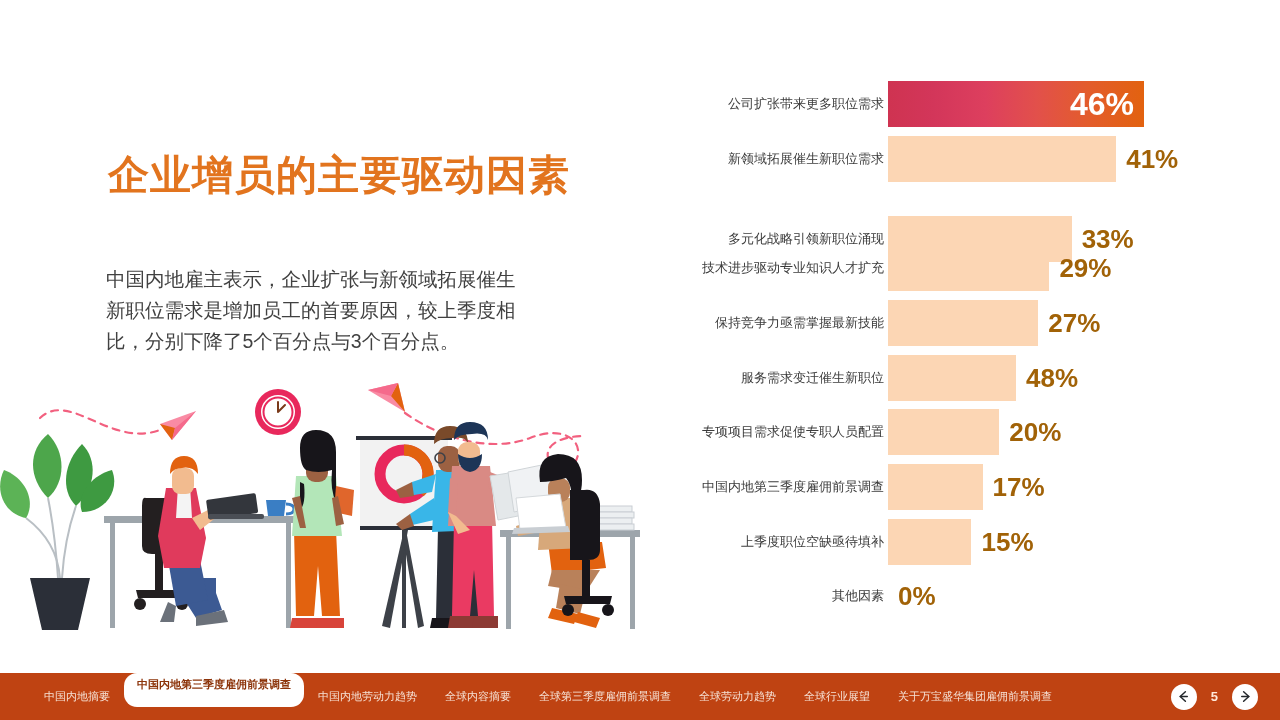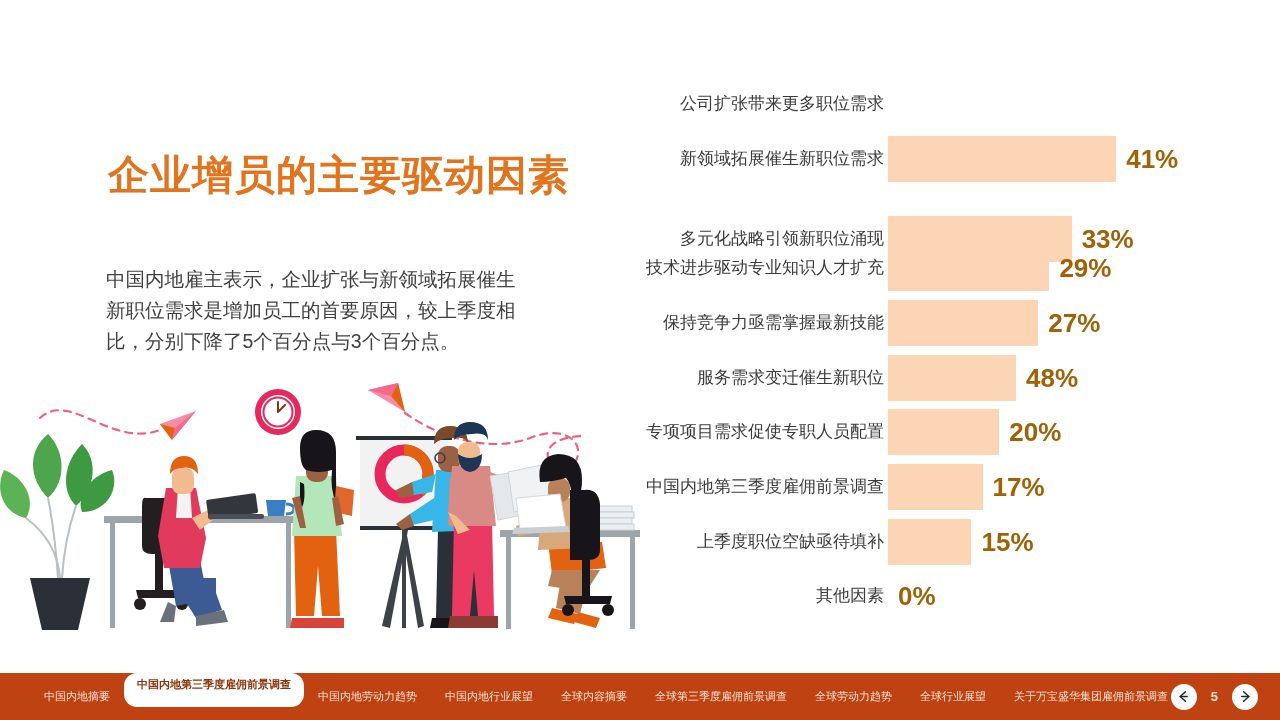--- a/index.html
+++ b/index.html
@@ -24,21 +24,21 @@
 
   
   .illustration{position:absolute;left:0px;top:378px;width:640px;height:258px;}
   .illustration svg{display:block;}
 
   
   .chart{position:absolute;left:640px;top:0;width:640px;height:672px;}
   .bar-row{position:absolute;left:0;width:640px;height:46px;}
   .bar-label{
     position:absolute;right:396px;top:0;height:46px;line-height:46px;
-    font-size:17px;color:#3b3b3b;white-space:nowrap;text-align:right;
+    font-size:13px;color:#3b3b3b;white-space:nowrap;text-align:right;
   }
   .bar-fill{position:absolute;left:0;top:0;height:46px;background:#fcd6b4;}
   .bar-fill.highlight{
     background:linear-gradient(90deg,#cf3351 0%,#d3365a 18%,#dd3f5e 38%,#e2504b 58%,#e35c2c 78%,#e2620f 100%);
   }
   .bar-value{
     position:absolute;top:0;height:46px;line-height:46px;
     font-size:26px;font-weight:700;color:#a16207;white-space:nowrap;
   }
   .bar-value.inside{
@@ -248,20 +248,23 @@
           <circle cx="568" cy="232" r="6" fill="#17151a"></circle>
           <circle cx="608" cy="232" r="6" fill="#17151a"></circle>
         </g>
       </svg>
     </div>
   </div>
 
   <div class="chart">
       <div class="bar-row" style="top: 81px;">
         <div class="bar-label">公司扩张带来更多职位需求</div>
+        <div class="bar-fill highlight" style="left: 248px; width: 256px;">
+          <div class="bar-value inside">46%</div>
+        </div>
       </div>
       <div class="bar-row" style="top: 135.7px;">
         <div class="bar-label">新领域拓展催生新职位需求</div>
         <div class="bar-fill" style="left: 248px; width: 228.174px;"></div>
         <div class="bar-value" style="left: 486.174px;">41%</div>
       </div>
       <div class="bar-row" style="top: 180px; margin-top: 36px;">
         <div class="bar-label">多元化战略引领新职位涌现</div>
         <div class="bar-fill" style="left: 248px; width: 183.652px;"></div>
         <div class="bar-value" style="left: 441.652px;">33%</div>
@@ -305,23 +308,20 @@
   <div class="bottom-nav">
     <div class="nav-items">
         <div class="nav-item-wrap">
           <div class="nav-item">中国内地摘要</div>
         </div>
         <div class="nav-item-wrap">
           <div class="nav-item active">中国内地第三季度雇佣前景调查</div>
         </div>
         <div class="nav-item-wrap">
           <div class="nav-item">中国内地劳动力趋势</div>
-        </div>
-        <div class="nav-item-wrap">
-          <div class="nav-item">中国内地行业展望</div>
         </div>
         <div class="nav-item-wrap">
           <div class="nav-item">全球内容摘要</div>
         </div>
         <div class="nav-item-wrap">
           <div class="nav-item">全球第三季度雇佣前景调查</div>
         </div>
         <div class="nav-item-wrap">
           <div class="nav-item">全球劳动力趋势</div>
         </div>

